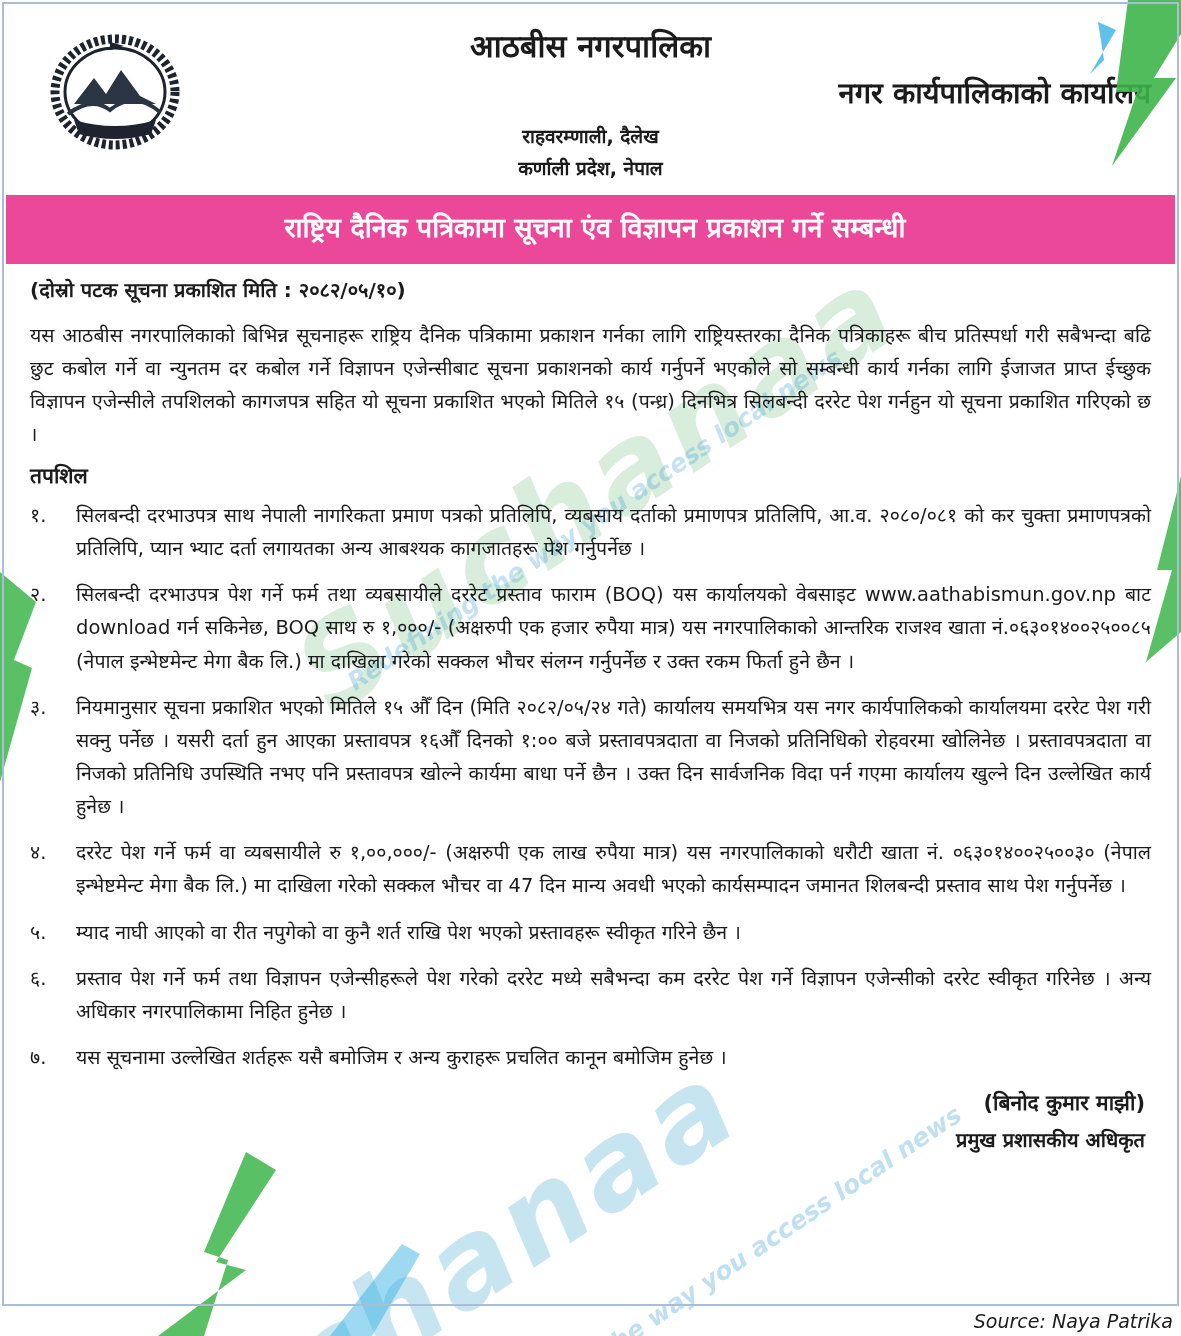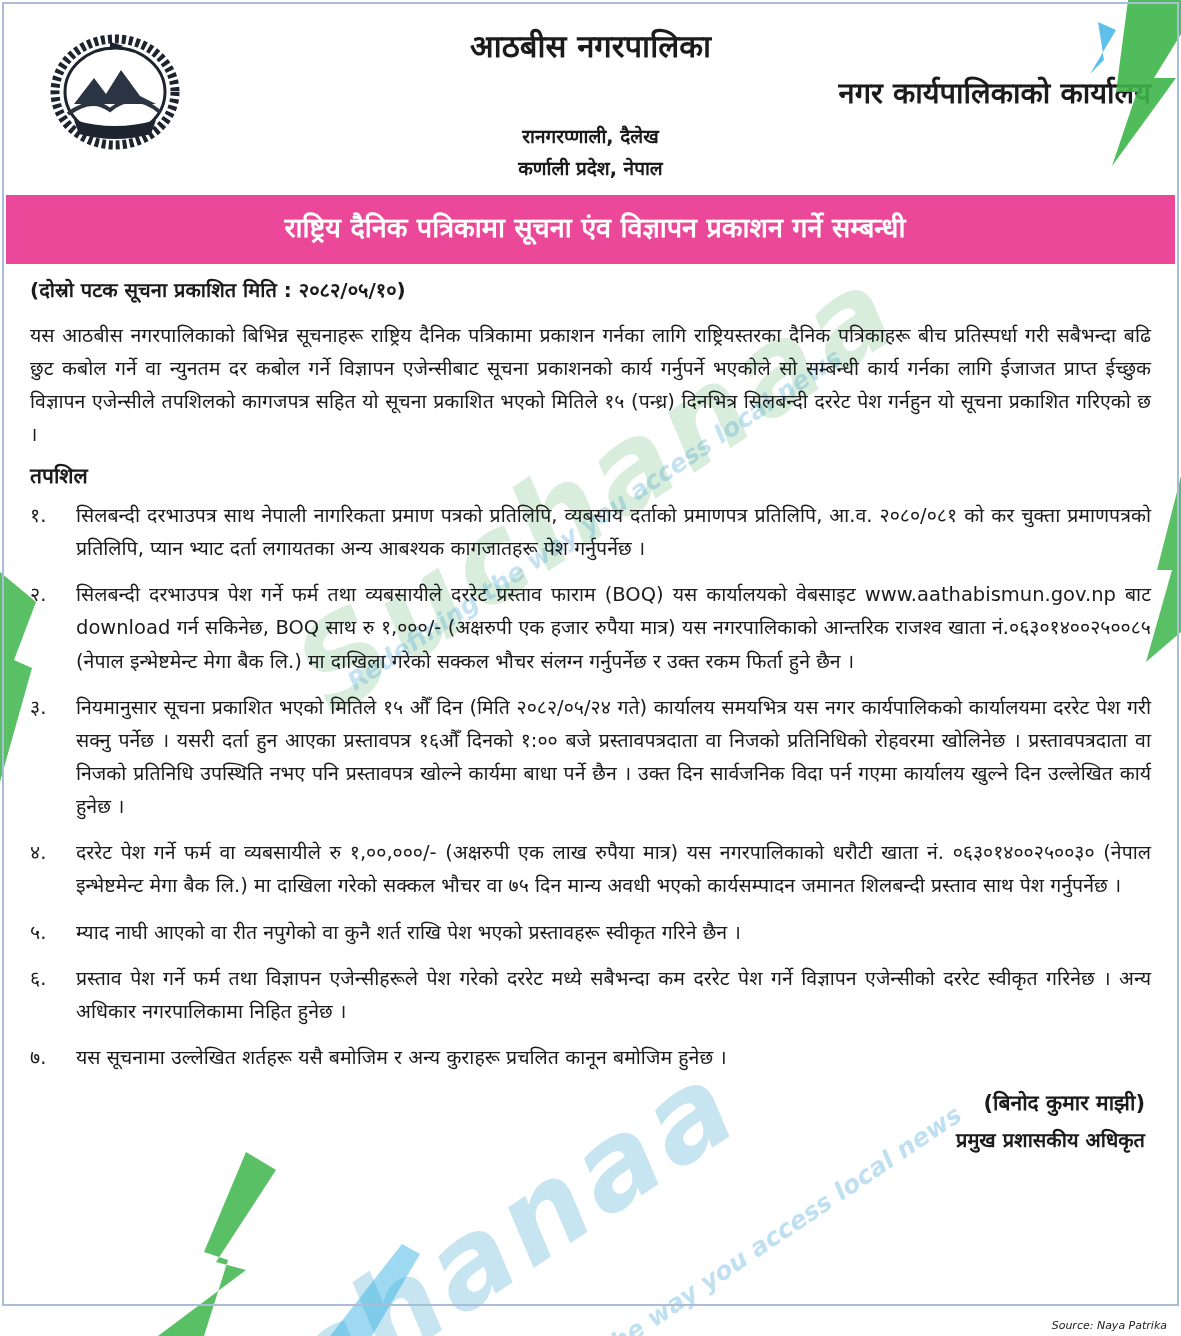--- a/index.html
+++ b/index.html
@@ -34,21 +34,21 @@
   .dateline { text-align:left; font-size:20px; font-weight:bold; margin-top:12px; }
   .intro { font-size:19.5px; line-height:1.7; text-align:justify; margin-top:16px; }
   .tapasil { font-size:21px; font-weight:bold; margin-top:10px; }
   .items { list-style:none; margin-top:10px; }
   .items li { display:flex; margin-bottom:13px; }
   .items .num { width:46px; flex:0 0 46px; font-size:19.5px; line-height:1.7; }
   .items .txt { flex:1; font-size:19.5px; line-height:1.7; text-align:justify; }
   .sig { margin-top:14px; text-align:right; padding-right:6px; }
   .sig-name { font-size:21px; font-weight:bold; }
   .sig-title { font-size:20px; font-weight:bold; margin-top:10px; padding-right:0px; }
-  .source { position:absolute; right:14px; bottom:4px; font-size:11px; font-style:italic; color:#1b1b1b; z-index:4; }
+  .source { position:absolute; right:8px; bottom:4px; font-size:19px; font-style:italic; color:#1b1b1b; z-index:4; }
 </style>
 </head>
 <body>
 
 <div class="page">
 
   <div class="wm wm-brand1">Suchanaa</div>
   <div class="wm wm-tag1">Redefining the way you access local news</div>
   <div class="wm wm-brand2">Suchanaa</div>
   <div class="wm wm-tag2">Redefining the way you access local news</div>
@@ -72,21 +72,21 @@
         <ellipse cx="67" cy="58" rx="50" ry="44" fill="#ffffff" stroke="#1d2430" stroke-width="3"></ellipse>
         <path d="M62,18 L62,8 L76,12 L62,16 Z" fill="#1d2430"></path>
         <path d="M26,70 L46,44 L58,60 L73,36 L92,62 L108,70 Z" fill="#2a3442"></path>
         <path d="M20,80 Q44,62 62,76 Q86,56 112,78" fill="none" stroke="#2a3442" stroke-width="4"></path>
         <path d="M26,86 Q67,98 108,86 L103,100 Q67,110 31,100 Z" fill="#1d2430"></path>
       </svg>
     </div>
 
     <div class="muni">आठबीस नगरपालिका</div>
     <div class="office">नगर कार्यपालिकाको कार्यालय</div>
-    <div class="addr">रानगरप्णाली, दैलेख</div>
+    <div class="addr">राहवरम्णाली, दैलेख</div>
     <div class="addr2">कर्णाली प्रदेश, नेपाल</div>
 
     <div class="banner">
       <div>राष्ट्रिय दैनिक पत्रिकामा सूचना एंव विज्ञापन प्रकाशन गर्ने सम्बन्धी</div>
     </div>
 
     <div class="dateline">(दोस्रो पटक सूचना प्रकाशित मिति : २०८२/०५/१०)</div>
 
     <p class="intro">यस आठबीस नगरपालिकाको बिभिन्न सूचनाहरू राष्ट्रिय दैनिक पत्रिकामा प्रकाशन गर्नका लागि राष्ट्रियस्तरका दैनिक पत्रिकाहरू बीच प्रतिस्पर्धा गरी सबैभन्दा बढि छुट कबोल गर्ने वा न्युनतम दर कबोल गर्ने विज्ञापन एजेन्सीबाट सूचना प्रकाशनको कार्य गर्नुपर्ने भएकोले सो सम्बन्धी कार्य गर्नका लागि ईजाजत प्राप्त ईच्छुक विज्ञापन एजेन्सीले तपशिलको कागजपत्र सहित यो सूचना प्रकाशित भएको मितिले १५ (पन्ध्र) दिनभित्र सिलबन्दी दररेट पेश गर्नहुन यो सूचना प्रकाशित गरिएको छ ।</p>
 
@@ -100,21 +100,21 @@
       <li>
         <span class="num">२.</span>
         <span class="txt">सिलबन्दी दरभाउपत्र पेश गर्ने फर्म तथा व्यबसायीले दररेट प्रस्ताव फाराम (BOQ) यस कार्यालयको वेबसाइट www.aathabismun.gov.np बाट download गर्न सकिनेछ, BOQ साथ रु १,०००/- (अक्षरुपी एक हजार रुपैया मात्र) यस नगरपालिकाको आन्तरिक राजश्व खाता नं.०६३०१४००२५००८५ (नेपाल इन्भेष्टमेन्ट मेगा बैक लि.) मा दाखिला गरेको सक्कल भौचर संलग्न गर्नुपर्नेछ र उक्त रकम फिर्ता हुने छैन ।</span>
       </li>
       <li>
         <span class="num">३.</span>
         <span class="txt">नियमानुसार सूचना प्रकाशित भएको मितिले १५ औँ दिन (मिति २०८२/०५/२४ गते) कार्यालय समयभित्र यस नगर कार्यपालिकको कार्यालयमा दररेट पेश गरी सक्नु पर्नेछ । यसरी दर्ता हुन आएका प्रस्तावपत्र १६औँ दिनको १:०० बजे प्रस्तावपत्रदाता वा निजको प्रतिनिधिको रोहवरमा खोलिनेछ । प्रस्तावपत्रदाता वा निजको प्रतिनिधि उपस्थिति नभए पनि प्रस्तावपत्र खोल्ने कार्यमा बाधा पर्ने छैन । उक्त दिन सार्वजनिक विदा पर्न गएमा कार्यालय खुल्ने दिन उल्लेखित कार्य हुनेछ ।</span>
       </li>
       <li>
         <span class="num">४.</span>
-        <span class="txt">दररेट पेश गर्ने फर्म वा व्यबसायीले रु १,००,०००/- (अक्षरुपी एक लाख रुपैया मात्र) यस नगरपालिकाको धरौटी खाता नं. ०६३०१४००२५००३० (नेपाल इन्भेष्टमेन्ट मेगा बैक लि.) मा दाखिला गरेको सक्कल भौचर वा ७५ दिन मान्य अवधी भएको कार्यसम्पादन जमानत शिलबन्दी प्रस्ताव साथ पेश गर्नुपर्नेछ ।</span>
+        <span class="txt">दररेट पेश गर्ने फर्म वा व्यबसायीले रु १,००,०००/- (अक्षरुपी एक लाख रुपैया मात्र) यस नगरपालिकाको धरौटी खाता नं. ०६३०१४००२५००३० (नेपाल इन्भेष्टमेन्ट मेगा बैक लि.) मा दाखिला गरेको सक्कल भौचर वा 47 दिन मान्य अवधी भएको कार्यसम्पादन जमानत शिलबन्दी प्रस्ताव साथ पेश गर्नुपर्नेछ ।</span>
       </li>
       <li>
         <span class="num">५.</span>
         <span class="txt">म्याद नाघी आएको वा रीत नपुगेको वा कुनै शर्त राखि पेश भएको प्रस्तावहरू स्वीकृत गरिने छैन ।</span>
       </li>
       <li>
         <span class="num">६.</span>
         <span class="txt">प्रस्ताव पेश गर्ने फर्म तथा विज्ञापन एजेन्सीहरूले पेश गरेको दररेट मध्ये सबैभन्दा कम दररेट पेश गर्ने विज्ञापन एजेन्सीको दररेट स्वीकृत गरिनेछ । अन्य अधिकार नगरपालिकामा निहित हुनेछ ।</span>
       </li>
       <li>

